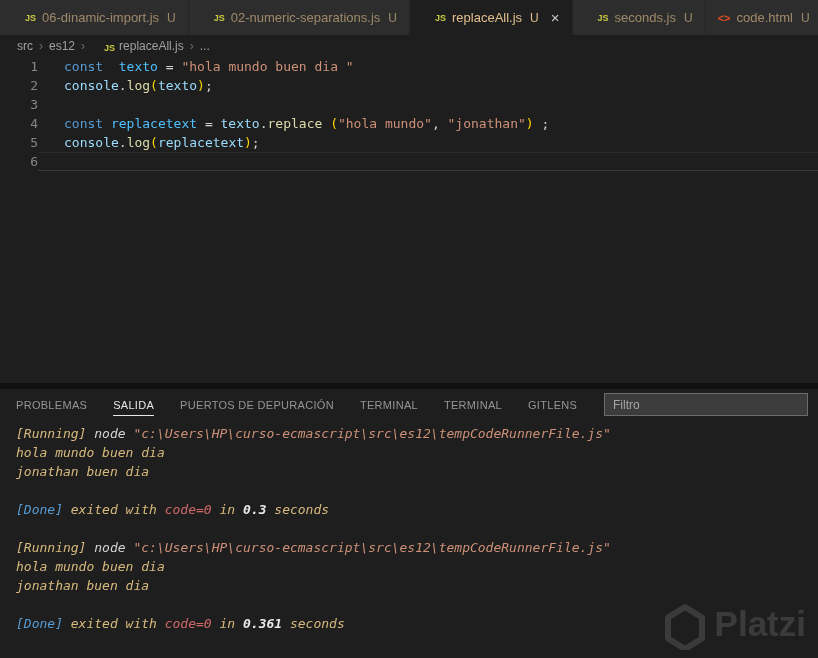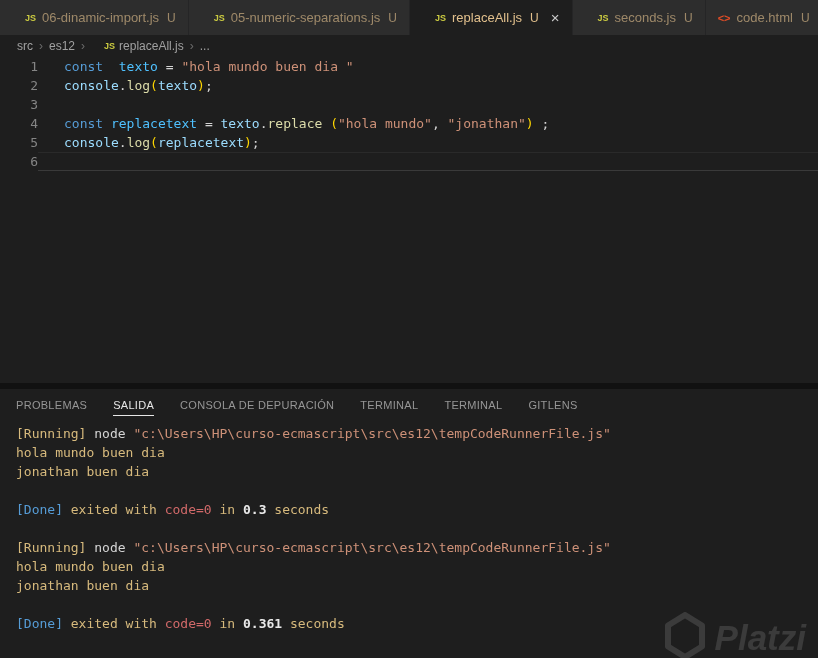--- a/index.html
+++ b/index.html
@@ -16,21 +16,21 @@
   .tab .badge { color:var(--modified-gold,#e2c08d); opacity:.62; font-size:12px; margin-left:2px; }
   .tab.active .label, .tab.active .badge { opacity:1; }
   .tab .close { color:#cccccc; font-size:15px; margin-left:6px; line-height:1; }
   .ficon { font-weight:700; font-size:9px; font-family:"Liberation Sans",sans-serif; }
   .ficon.js { color:#cbcb41;margin-left:13px; }
   .ficon.html { color:#e44d26; font-size:11px; }
 
   
   .breadcrumbs { height:22px; display:flex; align-items:center; padding-left:16px;
                  font-size:12px; color:#a0a0a0; background:var(--editor-bg,#1e1e1e); }
-  .bc-item { display:flex; align-items:center; gap:4px; padding:0 1px; cursor:pointer; }
+  .bc-item { display:flex; align-items:flex-end; gap:4px; padding:0 1px; cursor:pointer; }
   .bc-sep { color:#6b6b6b; margin:0 5px; font-size:12px; }
 
   
   .editor { height:326px; background:var(--editor-bg,#1e1e1e); }
   .code-line { display:flex; height:19px; line-height:19px; white-space:pre;
                font-family:"DejaVu Sans Mono","Liberation Mono",monospace; font-size:13px; }
   .ln { width:38px; text-align:right; color:var(--line-number,#858585); flex:none; }
   .code { padding-left:26px; flex:1; }
   .code-line.current .code { box-shadow: inset 0 -1px 0 #3a3a3a, inset 0 1px 0 #2a2a2a; }
   .tk-kw{color:var(--keyword,#569cd6)} .tk-decl{color:var(--decl,#4fc1ff)}
@@ -45,44 +45,44 @@
   .panel-tabs { display:flex; gap:26px; align-items:flex-start; flex:1; }
   .panel-tab { font-size:11px; color:var(--panel-tab,#969696); padding:6px 0 4px;
                border-bottom:1px solid transparent; letter-spacing:.3px; cursor:pointer; white-space:nowrap; }
   .panel-tab.active { color:var(--panel-tab-active,#e7e7e7); border-bottom-color:#e7e7e7; }
   .filter { width:204px; height:23px; background:#3c3c3c; border:1px solid #6b6b6b;
             color:#cccccc; font-size:12px; padding:0 8px; outline:none;
             font-family:"Liberation Sans",sans-serif; }
   .filter::placeholder { color:#a6a6a6; }
   .output { padding:4px 0 0 16px; white-space:pre; line-height:19px; font-size:13px;
             font-family:"DejaVu Sans Mono","Liberation Mono",monospace; }
-  .out-line { height:19px; }
+  .out-line { height:19px;font-style:italic; }
   .o-gold{color:var(--out-gold,#d7ba7d)} .o-str{color:var(--out-string,#ce9178)}
   .o-blue{color:var(--out-blue,#569cd6)} .o-red{color:var(--out-red,#d16969)}
   .o-num{color:var(--out-num,#e9e9e9); font-weight:bold} .o-plain{color:var(--plain,#d4d4d4)}
 
   
-  .watermark { position:absolute; right:12px; bottom:0; display:flex; align-items:flex-end;
+  .watermark { position:absolute; right:12px; bottom:8px; display:flex; align-items:flex-start;
                gap:10px; color:rgba(255,255,255,0.13); font-size:35px; font-weight:700;
-               pointer-events:none;font-style:italic; }
+               pointer-events:none; }
 </style>
 </head>
 <body>
 
 <div id="root">
 
   <div class="tabbar">
       <div class="tab">
         <span class="ficon js">JS</span>
         <span class="label">06-dinamic-import.js</span>
         <span class="badge">U</span>
       </div>
       <div class="tab">
         <span class="ficon js">JS</span>
-        <span class="label">05-numeric-separations.js</span>
+        <span class="label">02-numeric-separations.js</span>
         <span class="badge">U</span>
       </div>
       <div class="tab active">
         <span class="ficon js">JS</span>
         <span class="label">replaceAll.js</span>
         <span class="badge">U</span>
         <span class="close">×</span>
       </div>
       <div class="tab">
         <span class="ficon js">JS</span>
@@ -124,25 +124,26 @@
         <div class="code-line"><div class="ln">5</div><div class="code"><span class="tk-var">console</span><span class="tk-plain">.</span><span class="tk-fn">log</span><span class="tk-paren">(</span><span class="tk-var">replacetext</span><span class="tk-paren">)</span><span class="tk-plain">;</span></div></div>
         <div class="code-line current"><div class="ln">6</div><div class="code"></div></div>
       </div>
   </div>
 
   <div class="panel">
     <div class="panel-header">
       <div class="panel-tabs">
           <div class="panel-tab">PROBLEMAS</div>
           <div class="panel-tab active">SALIDA</div>
-          <div class="panel-tab">CONSOLA DE DEPURACIÓN</div>
+          <div class="panel-tab">PUERTOS DE DEPURACIÓN</div>
           <div class="panel-tab">TERMINAL</div>
           <div class="panel-tab">TERMINAL</div>
           <div class="panel-tab">GITLENS</div>
         </div>
+      <input class="filter" placeholder="Filtro" style="">
     </div>
     <div class="output"><div class="out-line"><span class="o-gold">[Running]</span><span class="o-plain"> node </span><span class="o-str">"c:\Users\HP\curso-ecmascript\src\es12\tempCodeRunnerFile.js"</span></div><div class="out-line"><span class="o-gold">hola mundo buen dia</span></div><div class="out-line"><span class="o-gold">jonathan buen dia</span></div><div class="out-line"></div><div class="out-line"><span class="o-blue">[Done]</span><span class="o-gold"> exited with </span><span class="o-red">code=0</span><span class="o-gold"> in </span><span class="o-num">0.3</span><span class="o-gold"> seconds</span></div><div class="out-line"></div><div class="out-line"><span class="o-gold">[Running]</span><span class="o-plain"> node </span><span class="o-str">"c:\Users\HP\curso-ecmascript\src\es12\tempCodeRunnerFile.js"</span></div><div class="out-line"><span class="o-gold">hola mundo buen dia</span></div><div class="out-line"><span class="o-gold">jonathan buen dia</span></div><div class="out-line"></div><div class="out-line"><span class="o-blue">[Done]</span><span class="o-gold"> exited with </span><span class="o-red">code=0</span><span class="o-gold"> in </span><span class="o-num">0.361</span><span class="o-gold"> seconds</span></div></div>
   </div>
 
   <div class="watermark">
     <svg width="40" height="46" viewBox="0 0 40 46">
       <polygon points="20,3 37,13.5 37,34.5 20,45 3,34.5 3,13.5" fill="none" stroke="rgba(255,255,255,0.13)" stroke-width="6" stroke-linejoin="round"></polygon>
     </svg>
     <span>Platzi</span>
   </div>

